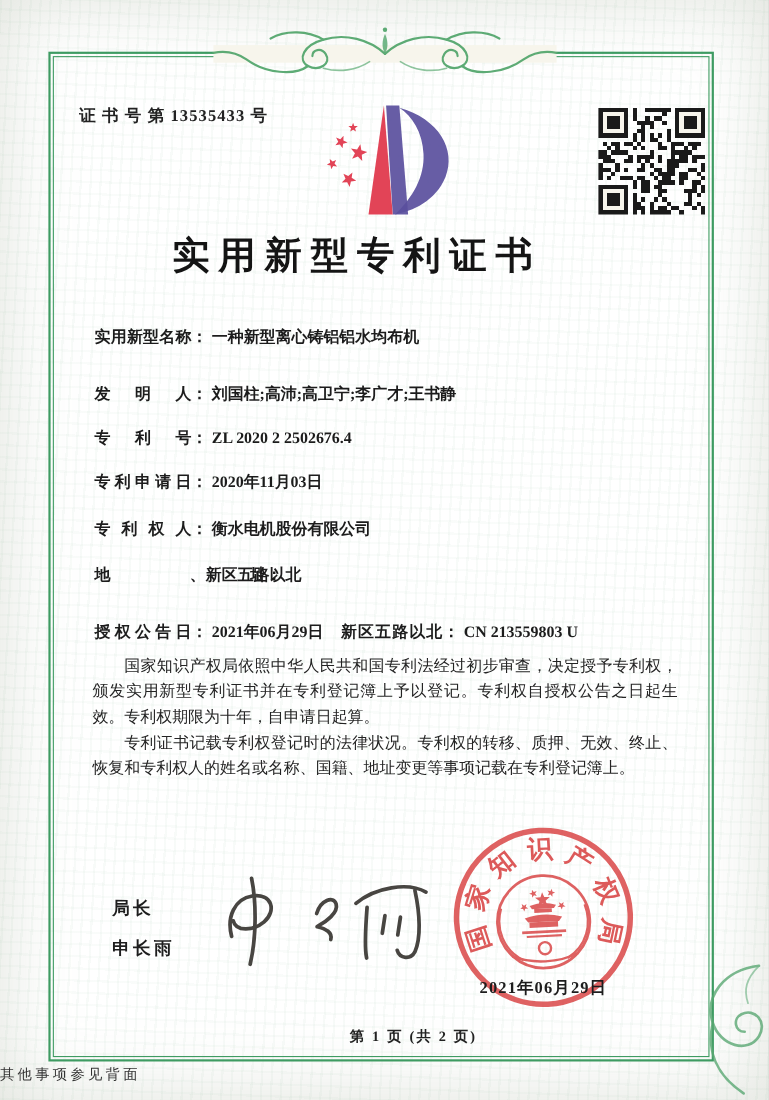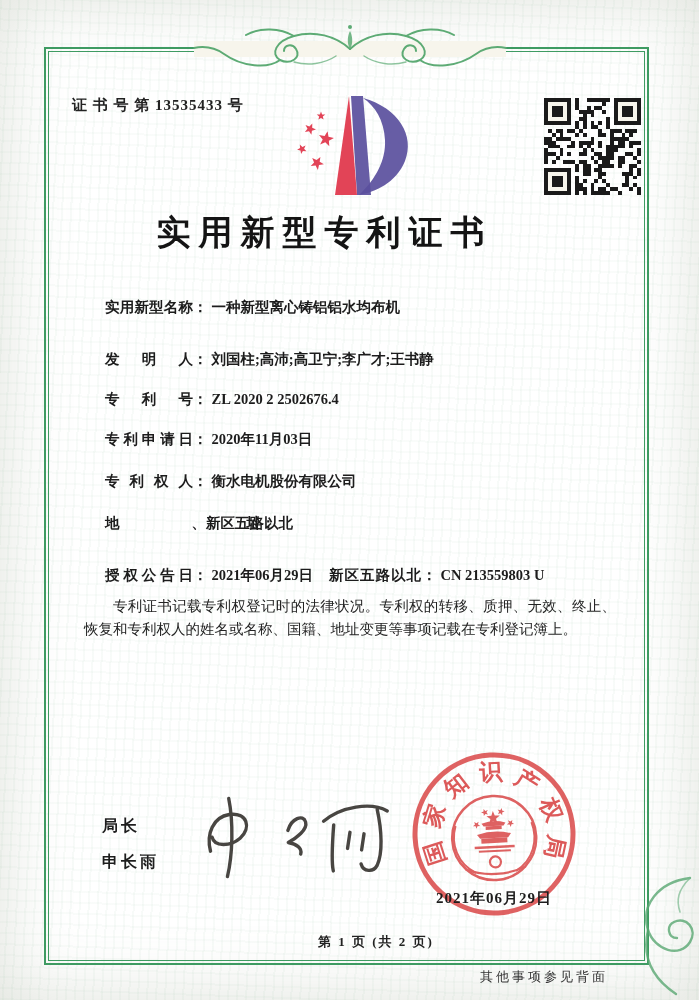--- a/index.html
+++ b/index.html
@@ -27,21 +27,21 @@
   }
   .logo{position:absolute;left:283px;top:90px;}
   .qr{position:absolute;left:544px;top:98px;}
   .title{
     position:absolute;left:44px;width:553px;top:210px;text-align:center;
     font-size:34px;font-weight:700;letter-spacing:8px;padding-left:8px;
     box-sizing:border-box;color:#141414;
   }
   .frow{
     position:absolute;left:86px;width:545px;display:flex;align-items:flex-start;
-    font-size:14.5px;font-weight:600;color:#1c1c1c;line-height:1.45;margin-left:19px;
+    font-size:14.5px;font-weight:600;color:#1c1c1c;line-height:1.45;
   }
   .frow .lbl{width:88px;flex:none;text-align:justify;text-align-last:justify;}
   .frow .cln{flex:none;}
   .frow .val{margin-left:4px;}
   .r-name{top:297px}.r-inv{top:349px}.r-pat{top:389px}.r-date{top:429px}.r-ptee{top:471px}
   .r-addr{top:513px}
   .r-addr .lbl{width:156px;}
   .r-addr .val{width:402px;}
   .r-addr .l2{display:block;margin-left:-88px;}
   .r-grant{top:565px}
@@ -59,21 +59,21 @@
   .seal{position:absolute;left:408px;top:748px;opacity:.93;z-index:2;}
   .seal-date{
     position:absolute;left:404px;top:889px;width:180px;text-align:center;
     font-size:15px;font-weight:700;letter-spacing:1px;color:#1d1d1d;z-index:4;
   }
   .page-ind{
     position:absolute;left:44px;width:664px;top:933px;text-align:center;
     font-size:13px;font-weight:600;letter-spacing:2px;color:#222;
   }
   .back-note{
-    position:absolute;left:0;width:608px;top:968px;text-align:right;
+    position:absolute;left:0;width:608px;top:968px;text-align:left;
     font-size:13px;font-weight:500;letter-spacing:3px;color:#333;
   }
   .corner-swirl{position:absolute;left:628px;top:872px;}
 </style>
 </head>
 <body>
 
 <div class="page">
   <div class="paper-texture"></div>
 
@@ -360,20 +360,21 @@
   <div class="frow r-grant">
     <span class="lbl">授权公告日</span>
       <span class="cln">：</span>
       <span class="val val1">2021年06月29日</span>
     <span class="lbl2">新区五路以北</span>
       <span class="cln">：</span>
       <span class="val2">CN 213559803 U</span>
   </div>
 
   <div class="paras">
+    <p>国家知识产权局依照中华人民共和国专利法经过初步审查，决定授予专利权，颁发实用新型专利证书并在专利登记簿上予以登记。专利权自授权公告之日起生效。专利权期限为十年，自申请日起算。</p>
     <p>专利证书记载专利权登记时的法律状况。专利权的转移、质押、无效、终止、恢复和专利权人的姓名或名称、国籍、地址变更等事项记载在专利登记簿上。</p>
   </div>
 
   <div class="signer-title">局长</div>
   <div class="signer-name">申长雨</div>
 
   <svg class="signature" width="220" height="95" viewBox="0 0 220 95">
     <g stroke="#35322e" stroke-width="3.4" fill="none" stroke-linecap="round" stroke-linejoin="round" opacity="0.9" transform="rotate(-2 110 48)">
       <path d="M38,10 C42,34 40,66 34,88"></path>
       <path d="M18,62 C14,44 22,28 38,26 C56,24 60,40 48,50 C38,58 22,58 20,48"></path>

